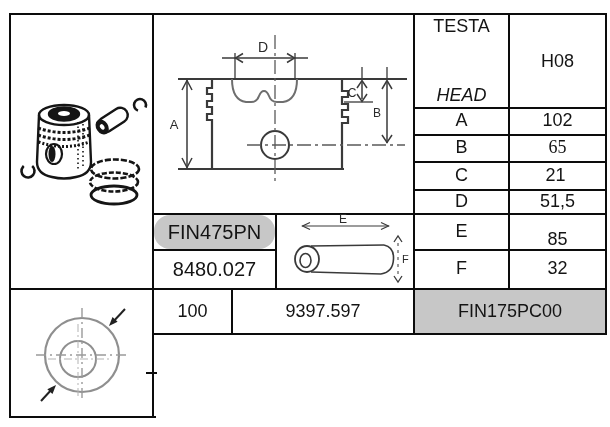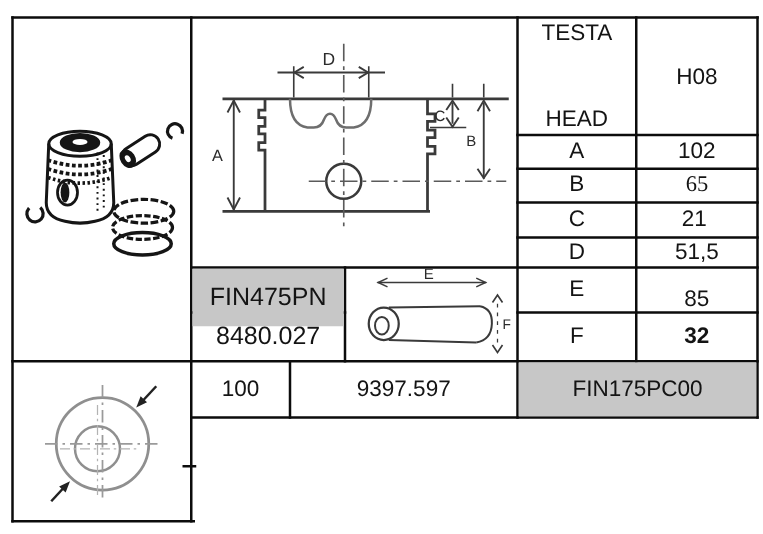--- a/index.html
+++ b/index.html
@@ -10,21 +10,21 @@
   .hline,.vline{position:absolute;background:#0c0c0c;}
   .hline{height:2px;}
   .vline{width:2px;}
   .cell{
     position:absolute;display:flex;align-items:center;justify-content:center;
     text-align:center;font-size:18px;color:#141414;line-height:1.15;
   }
   .cell.big{font-size:20px;}
   .gray{background:#c7c7c7;}
   .head-stack{display:flex;flex-direction:column;align-items:center;gap:48px;}
-  .italic{}
+  .italic{font-style:italic;}
   svg{position:absolute;overflow:visible;}
   svg text{font-family:"Liberation Sans", sans-serif;fill:#2b2b2b;}
 </style>
 </head>
 <body>
 
 <div class="sheet">
 
   <div class="hline" style="left:9px;top:13px;width:598px;"></div>
   <div class="hline" style="left:413px;top:107px;width:194px;"></div>
@@ -59,23 +59,23 @@
   <div class="cell" style="left:510px;top:107px;width:95px;height:27px;">102</div>
   <div class="cell" style="left:415px;top:134px;width:93px;height:27px;">B</div>
   <div class="cell" style="left:510px;top:134px;width:95px;height:27px;font-family:Liberation Serif, serif;">65</div>
   <div class="cell" style="left:415px;top:161px;width:93px;height:28px;">C</div>
   <div class="cell" style="left:514px;top:161px;width:83px;height:28px;">21</div>
   <div class="cell" style="left:415px;top:189px;width:93px;height:24px;">D</div>
   <div class="cell" style="left:510px;top:189px;width:95px;height:24px;">51,5</div>
   <div class="cell" style="left:415px;top:213px;width:93px;height:36px;">E</div>
   <div class="cell" style="left:510px;top:213px;width:95px;height:52px;">85</div>
   <div class="cell" style="left:415px;top:249px;width:93px;height:39px;">F</div>
-  <div class="cell" style="left:510px;top:249px;width:95px;height:39px;font-weight:bold;">32</div>
+  <div class="cell" style="left:510px;top:249px;width:95px;height:39px;">32</div>
 
-  <div class="cell big gray" style="left:154px;top:215px;width:121px;height:46px;">FIN475PN</div>
+  <div class="cell big gray" style="left:154px;top:215px;width:121px;height:34px;border-radius:16px;">FIN475PN</div>
   <div class="cell big" style="left:154px;top:251px;width:121px;height:37px;">8480.027</div>
 
   <div class="cell" style="left:154px;top:290px;width:77px;height:43px;">100</div>
   <div class="cell" style="left:233px;top:290px;width:180px;height:43px;">9397.597</div>
   <div class="cell gray" style="left:415px;top:290px;width:190px;height:43px;">FIN175PC00</div>
 
   <svg style="left:12px;top:90px;" width="138" height="135" viewBox="0 0 138 135">
     <g stroke="#151515" fill="none" stroke-width="2.4">
 
       <ellipse cx="52" cy="25" rx="25" ry="10"></ellipse>

